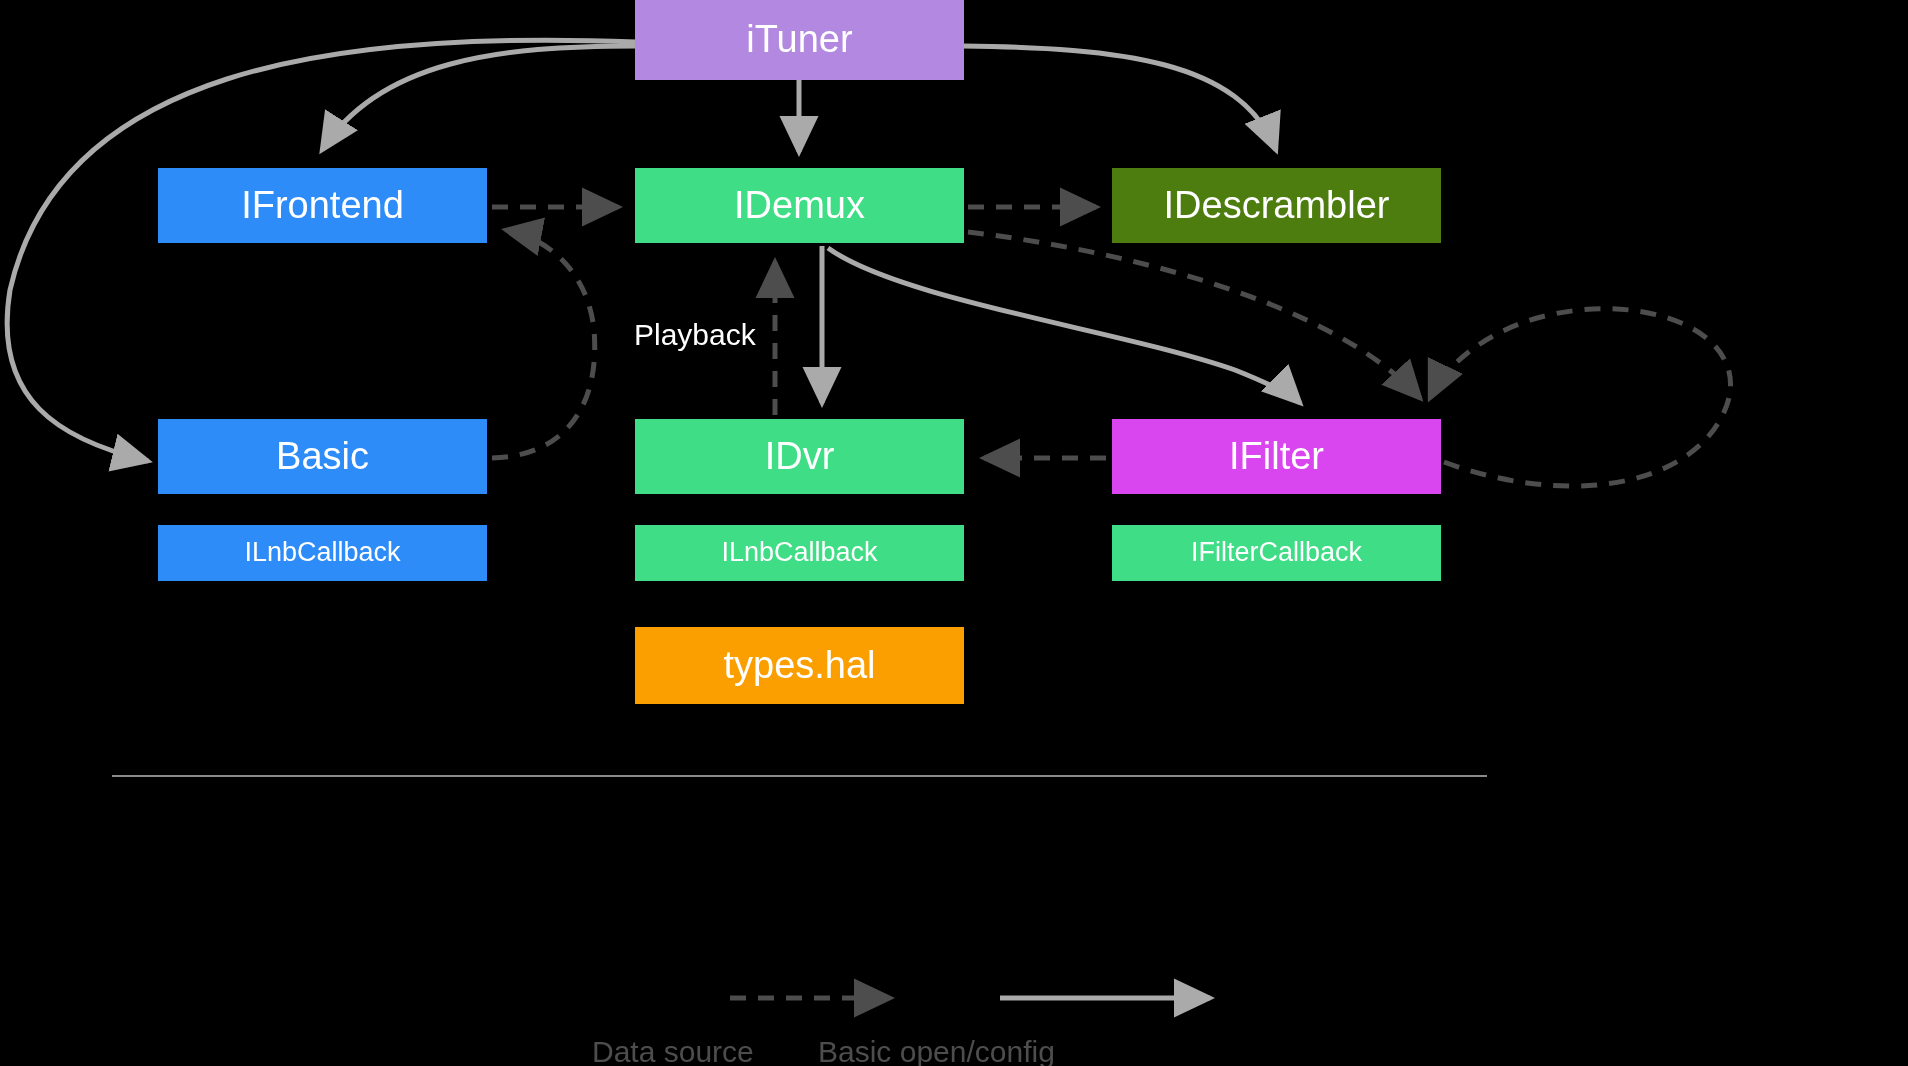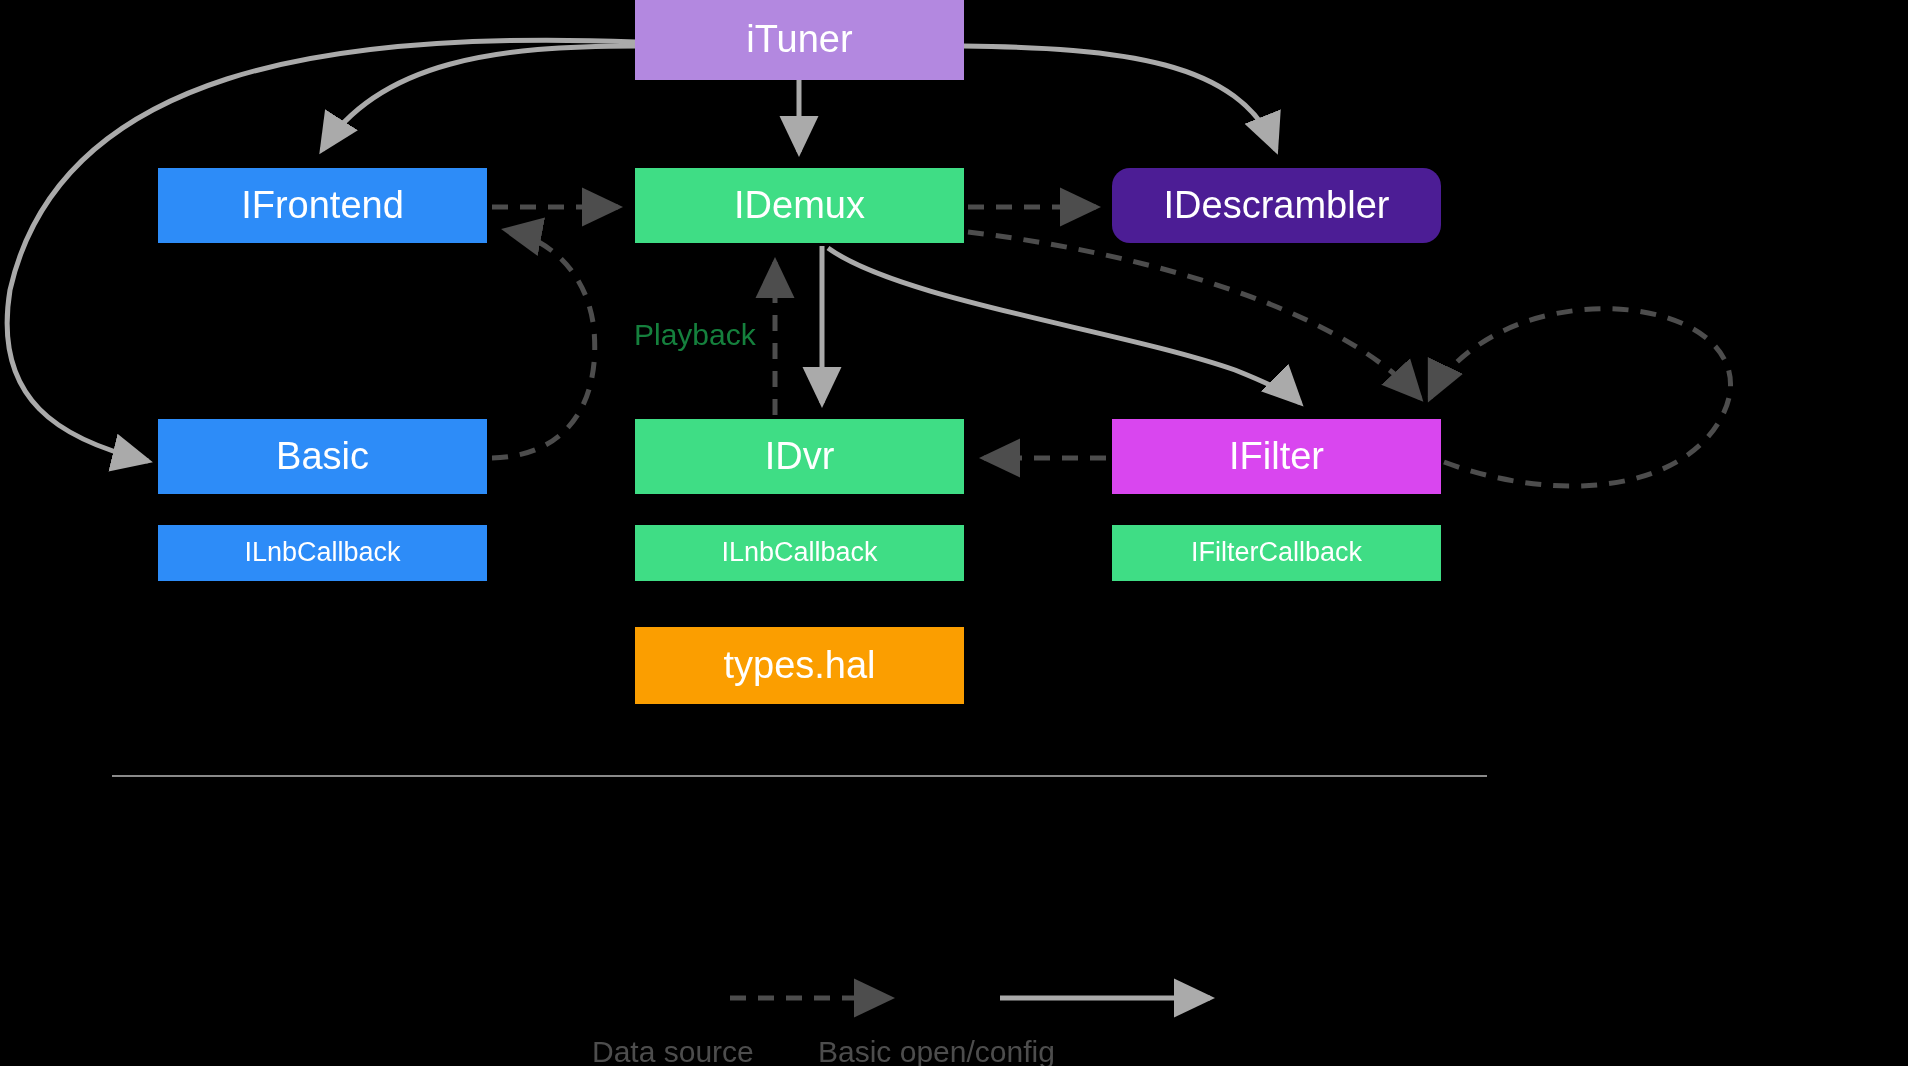--- a/index.html
+++ b/index.html
@@ -9,21 +9,21 @@
   #stage{position:relative;width:1908px;height:795px;background:#000;}
 
   svg.edges{position:absolute;left:0;top:0;width:1908px;height:1066px;
             pointer-events:none;}
 
   .node{position:absolute;display:flex;align-items:center;justify-content:center;
         color:#fff;text-align:center;box-sizing:border-box;line-height:1.1;}
   .node.big{font-size:38px;font-weight:400;}
   .node.small{font-size:27px;font-weight:400;}
 
-  .lbl-playback{position:absolute;color:#15803d;font-size:30px;}
+  .lbl-playback{position:absolute;color:#ffffff;font-size:30px;}
 
   .divider{position:absolute;background:#8a8a8a;height:2px;}
 
   .legend-text{position:absolute;color:#4d4d4d;font-size:30px;white-space:nowrap;}
 </style>
 </head>
 <body>
 
 <div id="stage">
 
@@ -88,21 +88,21 @@
   <div class="node small" style="left:158px;top:525px;width:329px;height:56px;background:#2d8cf8;">ILnbCallback</div>
 
   <div class="node big" style="left:635px;top:168px;width:329px;height:75px;background:#3fdd85;">IDemux</div>
 
   <div class="node big" style="left:635px;top:419px;width:329px;height:75px;background:#3fdd85;">IDvr</div>
 
   <div class="node small" style="left:635px;top:525px;width:329px;height:56px;background:#3fdd85;">ILnbCallback</div>
 
   <div class="node big" style="left:635px;top:627px;width:329px;height:77px;background:#fb9e00;">types.hal</div>
 
-  <div class="node big" style="left:1112px;top:168px;width:329px;height:75px;background:#4c1d95;border-radius:18px;">IDescrambler</div>
+  <div class="node big" style="left:1112px;top:168px;width:329px;height:75px;background:#4d7c0f;">IDescrambler</div>
 
   <div class="node big" style="left:1112px;top:419px;width:329px;height:75px;background:#d946ef;">IFilter</div>
 
   <div class="node small" style="left:1112px;top:525px;width:329px;height:56px;background:#3fdd85;">IFilterCallback</div>
 
   <div class="lbl-playback" style="left:634px;top:318px;">Playback</div>
 
   <div class="divider" style="left:112px;top:775px;width:1375px;"></div>
 
   <div class="legend-text" style="left:592px;top:1035px;">Data source</div>

